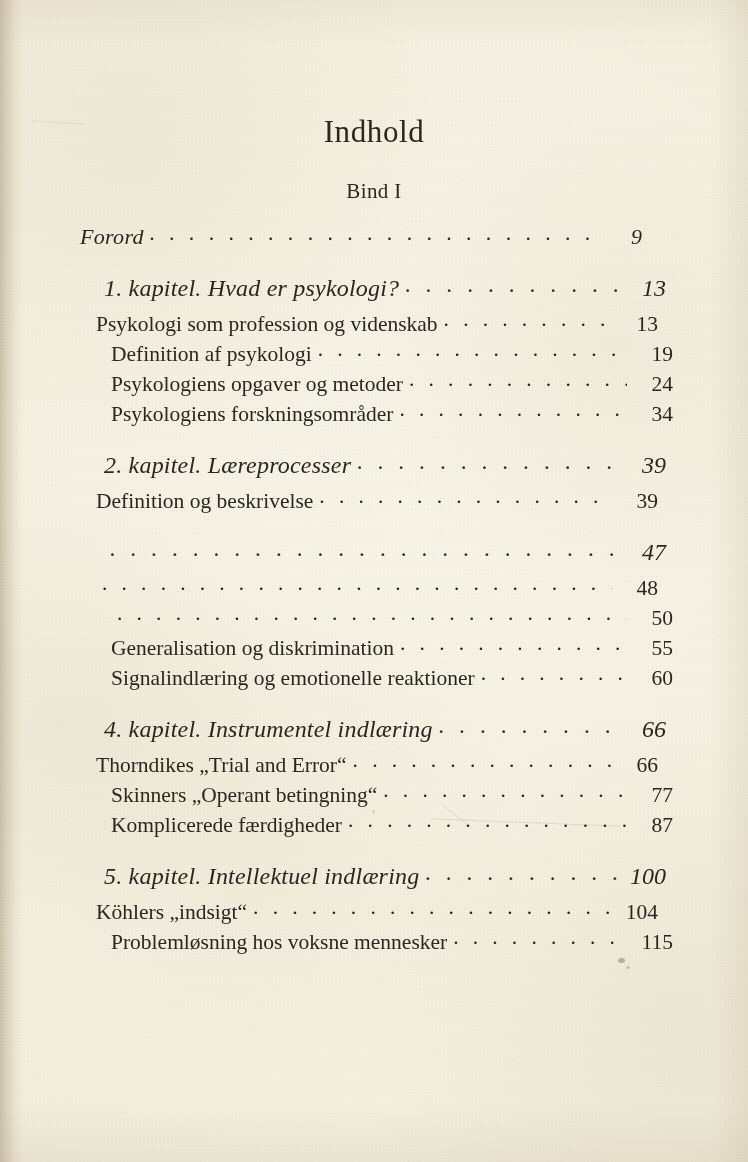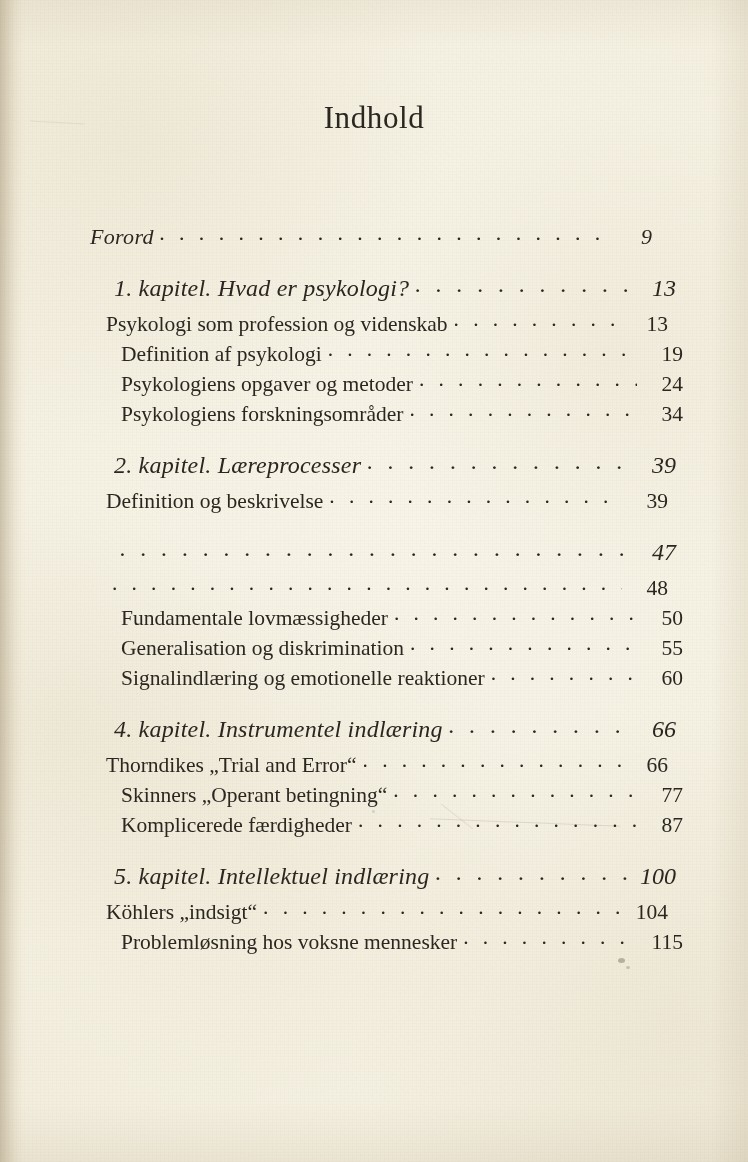--- a/index.html
+++ b/index.html
@@ -90,42 +90,42 @@
     position: absolute;
     left: 0; top: 0;
     width: 748px;
     height: 1162px;
     color: #2b2720;
   }
 
   .doc-title {
     position: absolute;
     left: 0;
-    top: 100px;
+    top: 114px;
     width: 748px;
     text-align: center;
     font-size: 31px;
     letter-spacing: .6px;
     font-weight: 400;
   }
   .volume {
     position: absolute;
     left: 0;
     top: 179px;
     width: 748px;
     text-align: center;
     font-size: 21px;
     letter-spacing: .4px;
     font-weight: 400;
   }
 
   
   #toc {
     position: absolute;
-    left: 90px;
+    left: 80px;
     top: 222px;
     width: 562px;
     font-family: Liberation Serif, serif;
   }
 
   .group { margin-bottom: 0; }
   .group-gap { height: 24px; }
 
   .row {
     display: flex;
@@ -206,20 +206,21 @@
   <div class="speck" style="left:626px; top:966px; width:4px; height:3px; opacity:.5;"></div>
   <div class="speck" style="left:372px; top:810px; width:3px; height:3px; opacity:.35;"></div>
 
   <div id="gutter"></div>
   <div id="edges"></div>
 
   <div id="content">
 
     <div class="doc-title">Indhold</div>
 
+    <div class="volume">Bind I</div>
 
     <div id="toc">
 
       <div class="group">
         <div class="row front">
           <span class="label">Forord</span>
           <span class="leader"></span>
           <span class="page page-num">9</span>
         </div>
       </div>
@@ -274,21 +275,20 @@
       <div class="group">
         <div class="row chapter">
           <span class="leader"></span>
           <span class="page page-num">47</span>
         </div>
         <div class="row sub">
           <span class="leader"></span>
           <span class="page page-num">48</span>
         </div>
         <div class="row sub">
-          <span class="label">Fundamentale lovmæssigheder</span>
           <span class="leader"></span>
           <span class="page page-num">50</span>
         </div>
         <div class="row sub">
           <span class="label">Generalisation og diskrimination</span>
           <span class="leader"></span>
           <span class="page page-num">55</span>
         </div>
         <div class="row sub">
           <span class="label">Signalindlæring og emotionelle reaktioner</span>

